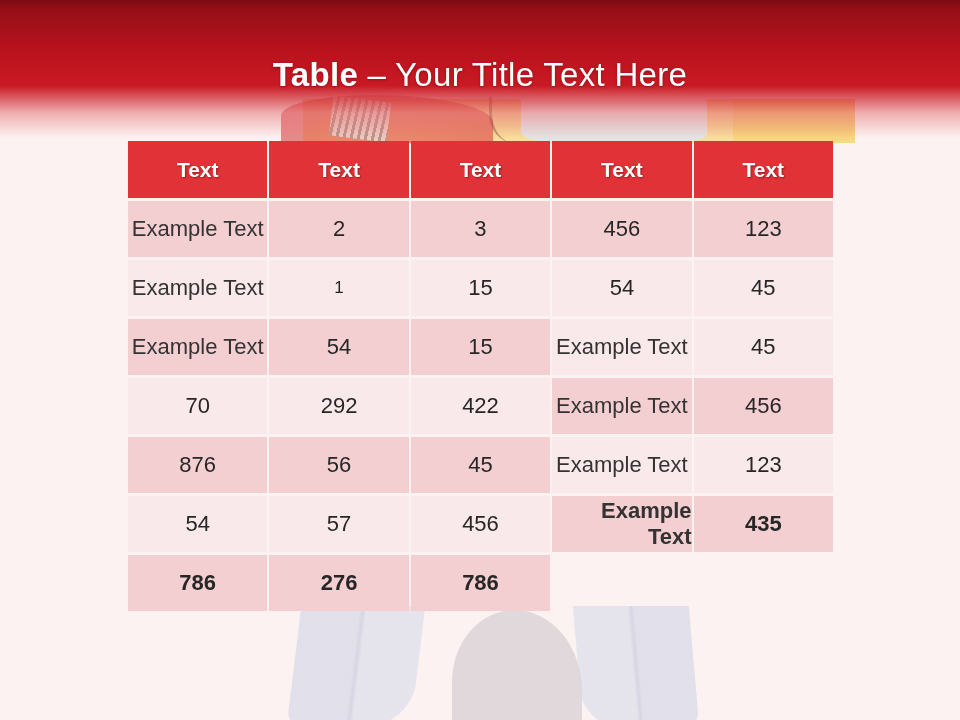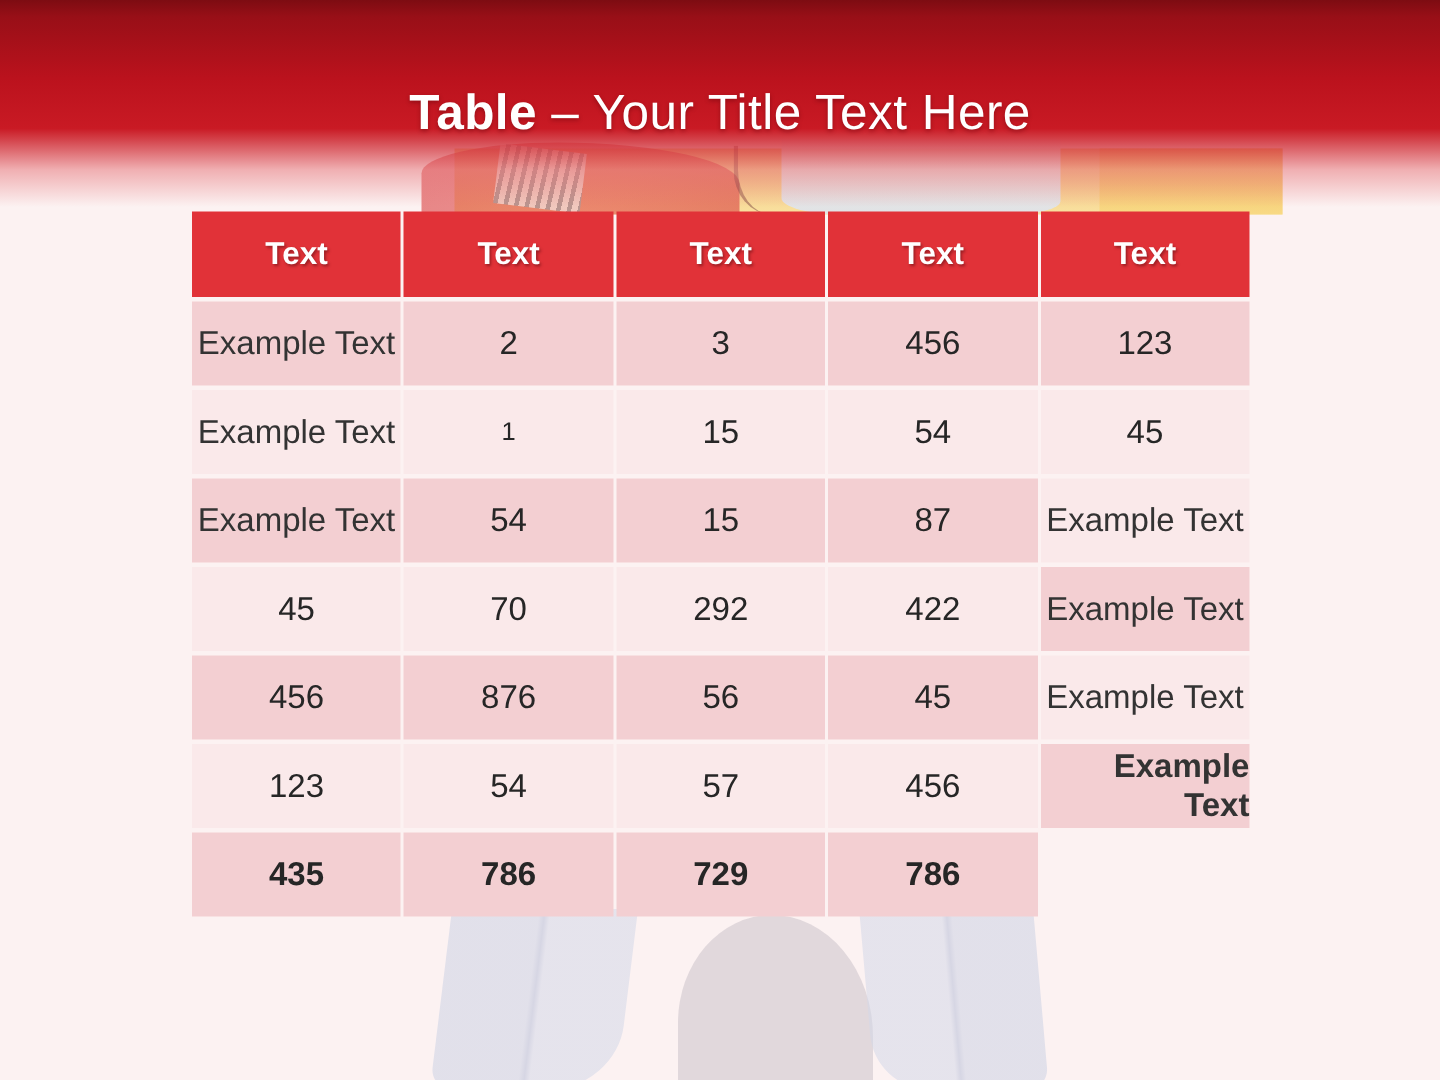--- a/index.html
+++ b/index.html
@@ -102,36 +102,35 @@
       <div class="cell value dark">456</div>
       <div class="cell value dark">123</div>
       <div class="cell label light">Example Text</div>
       <div class="cell value light sm">1</div>
       <div class="cell value light">15</div>
       <div class="cell value light">54</div>
       <div class="cell value light">45</div>
       <div class="cell label dark">Example Text</div>
       <div class="cell value dark">54</div>
       <div class="cell value dark">15</div>
-      <div class="cell value dark">87</div>
       <div class="cell label light">Example Text</div>
       <div class="cell value light">45</div>
       <div class="cell value light">70</div>
       <div class="cell value light">292</div>
       <div class="cell value light">422</div>
       <div class="cell label dark">Example Text</div>
       <div class="cell value dark">456</div>
       <div class="cell value dark">876</div>
       <div class="cell value dark">56</div>
       <div class="cell value dark">45</div>
       <div class="cell label light">Example Text</div>
       <div class="cell value light">123</div>
       <div class="cell value light">54</div>
       <div class="cell value light">57</div>
       <div class="cell value light">456</div>
       <div class="cell label dark bold">Example Text</div>
       <div class="cell value dark bold">435</div>
       <div class="cell value dark bold">786</div>
-      <div class="cell value dark bold">729</div>
+      <div class="cell value dark bold">276</div>
       <div class="cell value dark bold">786</div>
     </div>
 
 </div>
 
 </body></html>

